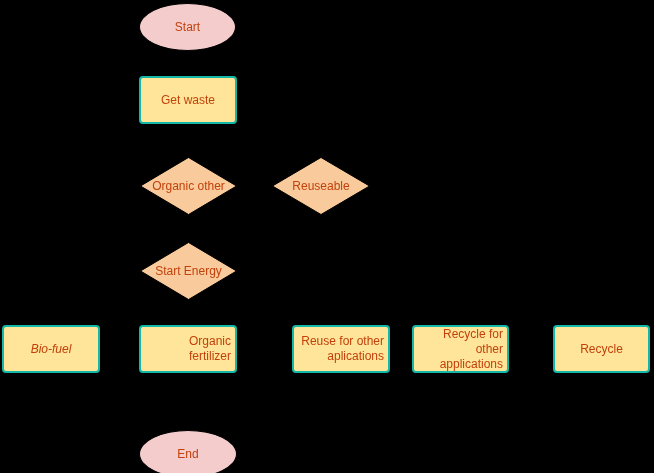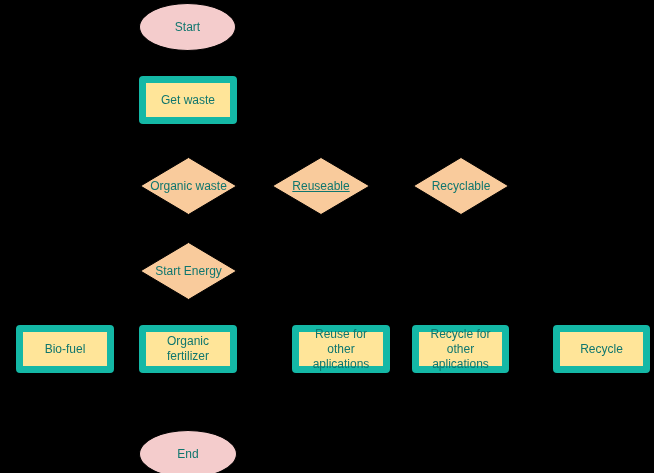--- a/index.html
+++ b/index.html
@@ -14,27 +14,27 @@
     background: #000000;
     overflow: hidden;
     font-family: "Liberation Sans", sans-serif;
   }
   .node {
     position: absolute;
     box-sizing: border-box;
     display: flex;
     align-items: center;
     justify-content: center;
-    text-align: center;
-    color: #0f766e;
+    text-align: right;
+    color: #c2410c;
     font-size: 12px;
     line-height: 1.25;
   }
   .process {
-    border: 7px solid #14b8a6;
+    border: 2px solid #14b8a6;
     border-radius: 4px;
     padding: 2px 4px;
   }
   .terminator {
     border: 1px solid #000000;
     border-radius: 50%;
   }
   .diamond {
     border: none;
     background: transparent;
@@ -46,24 +46,24 @@
     display: block;
   }
   .diamond .label {
     position: relative;
     z-index: 1;
   }
   
   #n-start              { left: 139px; top: 3px;   width: 97px; height: 48px; }
   #n-get-waste          { left: 139px; top: 76px;  width: 98px; height: 48px; }
   #n-organic-waste      { left: 140px; top: 157px; width: 97px; height: 58px; }
-  #n-reuseable          { left: 272px; top: 157px; width: 98px; height: 58px; text-decoration: underline; }
+  #n-reuseable          { left: 272px; top: 157px; width: 98px; height: 58px; }
   #n-recyclable         { left: 413px; top: 157px; width: 96px; height: 58px; }
   #n-high-energy        { left: 140px; top: 242px; width: 97px; height: 58px; }
-  #n-bio-fuel           { left: 16px;   top: 325px; width: 98px; height: 48px; }
+  #n-bio-fuel           { left: 2px;   top: 325px; width: 98px; height: 48px; font-style: italic; }
   #n-organic-fertilizer { left: 139px; top: 325px; width: 98px; height: 48px; }
   #n-reuse-other        { left: 272px; top: 325px; width: 98px; height: 48px; }
   #n-recycle-other      { left: 412px; top: 325px; width: 97px; height: 48px; }
   #n-landfill           { left: 553px; top: 325px; width: 97px; height: 48px; }
   #n-end                { left: 139px; top: 430px; width: 98px; height: 48px; }
 </style>
 </head>
 <body>
 
 <div class="canvas">
@@ -73,36 +73,30 @@
   </div>
 
   <div class="node process" id="n-get-waste" style="background-color: rgb(255, 229, 153);">
     <span class="label">Get waste</span>
   </div>
 
   <div class="node diamond" id="n-organic-waste">
     <svg viewBox="0 0 100 60" preserveAspectRatio="none">
       <polygon points="50,0.5 99.5,30 50,59.5 0.5,30" stroke="#000000" stroke-width="1" vector-effect="non-scaling-stroke" fill="#f9cb9c"></polygon>
     </svg>
-    <span class="label">Organic waste</span>
+    <span class="label">Organic other</span>
   </div>
 
   <div class="node diamond" id="n-reuseable">
     <svg viewBox="0 0 100 60" preserveAspectRatio="none">
       <polygon points="50,0.5 99.5,30 50,59.5 0.5,30" stroke="#000000" stroke-width="1" vector-effect="non-scaling-stroke" fill="#f9cb9c"></polygon>
     </svg>
     <span class="label">Reuseable</span>
   </div>
 
-  <div class="node diamond" id="n-recyclable">
-    <svg viewBox="0 0 100 60" preserveAspectRatio="none">
-      <polygon points="50,0.5 99.5,30 50,59.5 0.5,30" stroke="#000000" stroke-width="1" vector-effect="non-scaling-stroke" fill="#f9cb9c"></polygon>
-    </svg>
-    <span class="label">Recyclable</span>
-  </div>
 
   <div class="node diamond" id="n-high-energy">
     <svg viewBox="0 0 100 60" preserveAspectRatio="none">
       <polygon points="50,0.5 99.5,30 50,59.5 0.5,30" stroke="#000000" stroke-width="1" vector-effect="non-scaling-stroke" fill="#f9cb9c"></polygon>
     </svg>
     <span class="label">Start Energy</span>
   </div>
 
   <div class="node process" id="n-bio-fuel" style="background-color: rgb(255, 229, 153);">
     <span class="label">Bio-fuel</span>
@@ -110,21 +104,21 @@
 
   <div class="node process" id="n-organic-fertilizer" style="background-color: rgb(255, 229, 153);">
     <span class="label">Organic fertilizer</span>
   </div>
 
   <div class="node process" id="n-reuse-other" style="background-color: rgb(255, 229, 153); margin-left: 20px;">
     <span class="label">Reuse for other aplications</span>
   </div>
 
   <div class="node process" id="n-recycle-other" style="background-color: rgb(255, 229, 153);">
-    <span class="label">Recycle for other aplications</span>
+    <span class="label">Recycle for other applications</span>
   </div>
 
   <div class="node process" id="n-landfill" style="background-color: rgb(255, 229, 153);">
     <span class="label">Recycle</span>
   </div>
 
   <div class="node terminator" id="n-end" style="background-color: rgb(244, 204, 204);">
     <span class="label">End</span>
   </div>
 

